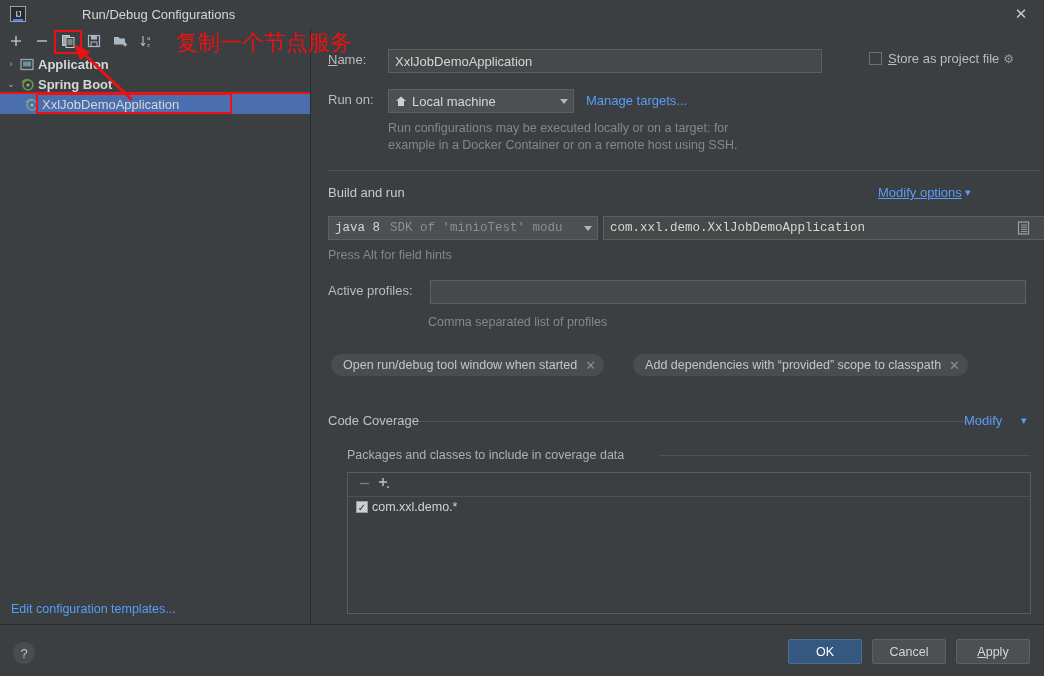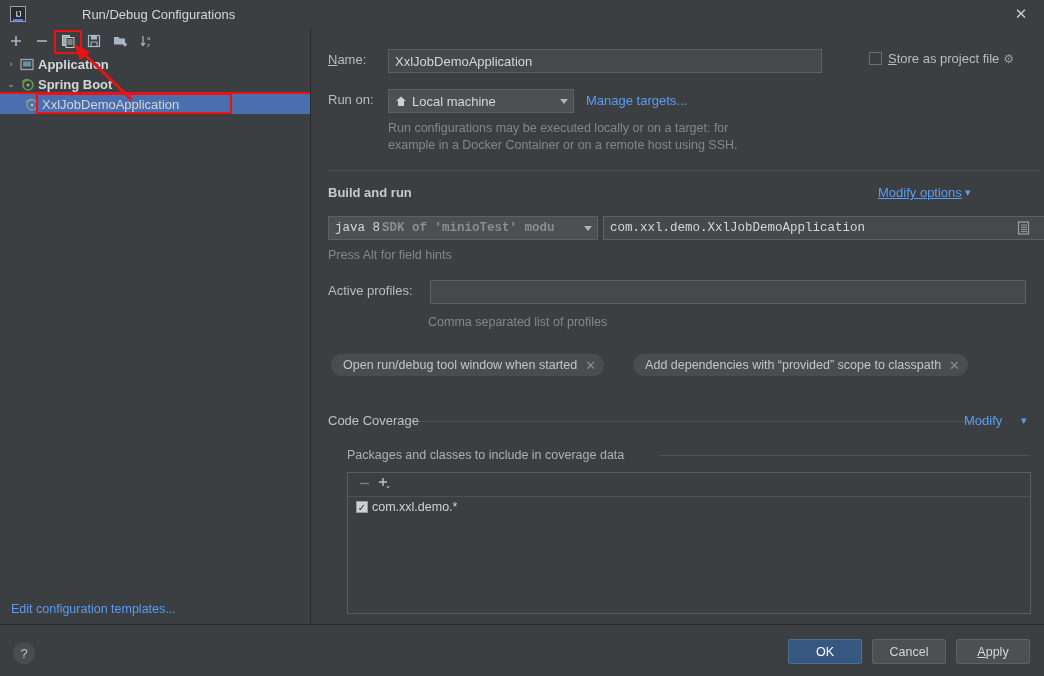--- a/index.html
+++ b/index.html
@@ -111,21 +111,21 @@
 
   .checkbox {
     width: 13px; height: 13px; border: 1px solid #6b6f70; background: #3c3f41;
     display: inline-flex; align-items: center; justify-content: center;
     font-size: 11px; color: #c8c8c8; cursor: pointer;
   }
   .gear { color: #9a9a9a; font-size: 12px; margin-left: 4px; cursor: pointer; }
 
   .sep-line { position: absolute; height: 1px; background: #4e5254; }
 
-  .section-title { font-size: 13px; font-weight: bold; color: #c9c9c9; }
+  .section-title { font-size: 13px; font-weight: normal; color: #c9c9c9; }
 
   .mono {
     font-family: "Liberation Mono", "DejaVu Sans Mono", monospace;
     font-size: 12.5px;
   }
   .mono-dim { color: #8d8d8d; }
 
   .chip {
     background: #4a4d4f; border-radius: 11px; height: 22px;
     display: inline-flex; align-items: center; padding: 0 8px 0 12px;
@@ -311,21 +311,21 @@
     <div class="sep-line" style="left:17px; top:142px; width:712px;"></div>
     <div class="section-title" style="position:absolute; left:17px; top:157px;">Build and run</div>
     <div class="link" style="position:absolute; left:567px; top:157px; text-decoration:underline;">
       <span>Modify options</span>
     </div>
     <div style="position:absolute; left:654px; top:158px; color:#589df6; font-size:11px;">▾</div>
     <div style="position:absolute; left:670px; top:157px; font-size:12.5px; color:#8d8d8d;margin-top:44px;">Alt+M</div>
 
     <div class="combo" style="position:absolute; left:17px; top:188px; width:270px;">
       <span class="mono">java 8</span>
-      <span class="mono mono-dim" style="margin-left:2px; overflow:hidden; white-space:nowrap;font-weight:bold;">SDK of 'minioTest' modu</span>
+      <span class="mono mono-dim" style="margin-left:10px; overflow:hidden; white-space:nowrap;">SDK of 'minioTest' modu</span>
       <span class="arrow-down"></span>
     </div>
 
     <div class="textfield" style="position:absolute; left:292px; top:188px; width:475px; padding-right:26px;">
       <span class="mono">com.xxl.demo.XxlJobDemoApplication</span>
     </div>
     <div style="position:absolute; left:702px; top:190px; width:20px; height:20px; display:flex; align-items:center; justify-content:center; cursor:pointer;">
       <svg width="13" height="14" viewBox="0 0 13 14">
         <rect x="1.5" y="1" width="10" height="12" fill="none" stroke="#9aa0a2" stroke-width="1.2"></rect>
         <path d="M4 4h6M4 6.2h6M4 8.4h6M4 10.6h6" stroke="#9aa0a2" stroke-width="1"></path>
@@ -394,14 +394,15 @@
 
   <div class="anno anno-rect" style="left:54px; top:30px; width:28px; height:24px;"></div>
   <div class="anno anno-rect" style="left:36px; top:93px; width:196px; height:21px;"></div>
   <div class="red-line"></div>
   <div class="anno" style="left:60px; top:38px; width:120px; height:66px;">
     <svg width="120" height="70" viewBox="0 0 120 70">
       <line x1="72" y1="62" x2="20" y2="12" stroke="#ee1111" stroke-width="3"></line>
       <path d="M14 6 L30 14 L20 22 Z" fill="#ee1111"></path>
     </svg>
   </div>
+  <div class="anno anno-text" style="left:176px; top:28px;">复制一个节点服务</div>
 
 </div>
 
 </body></html>

